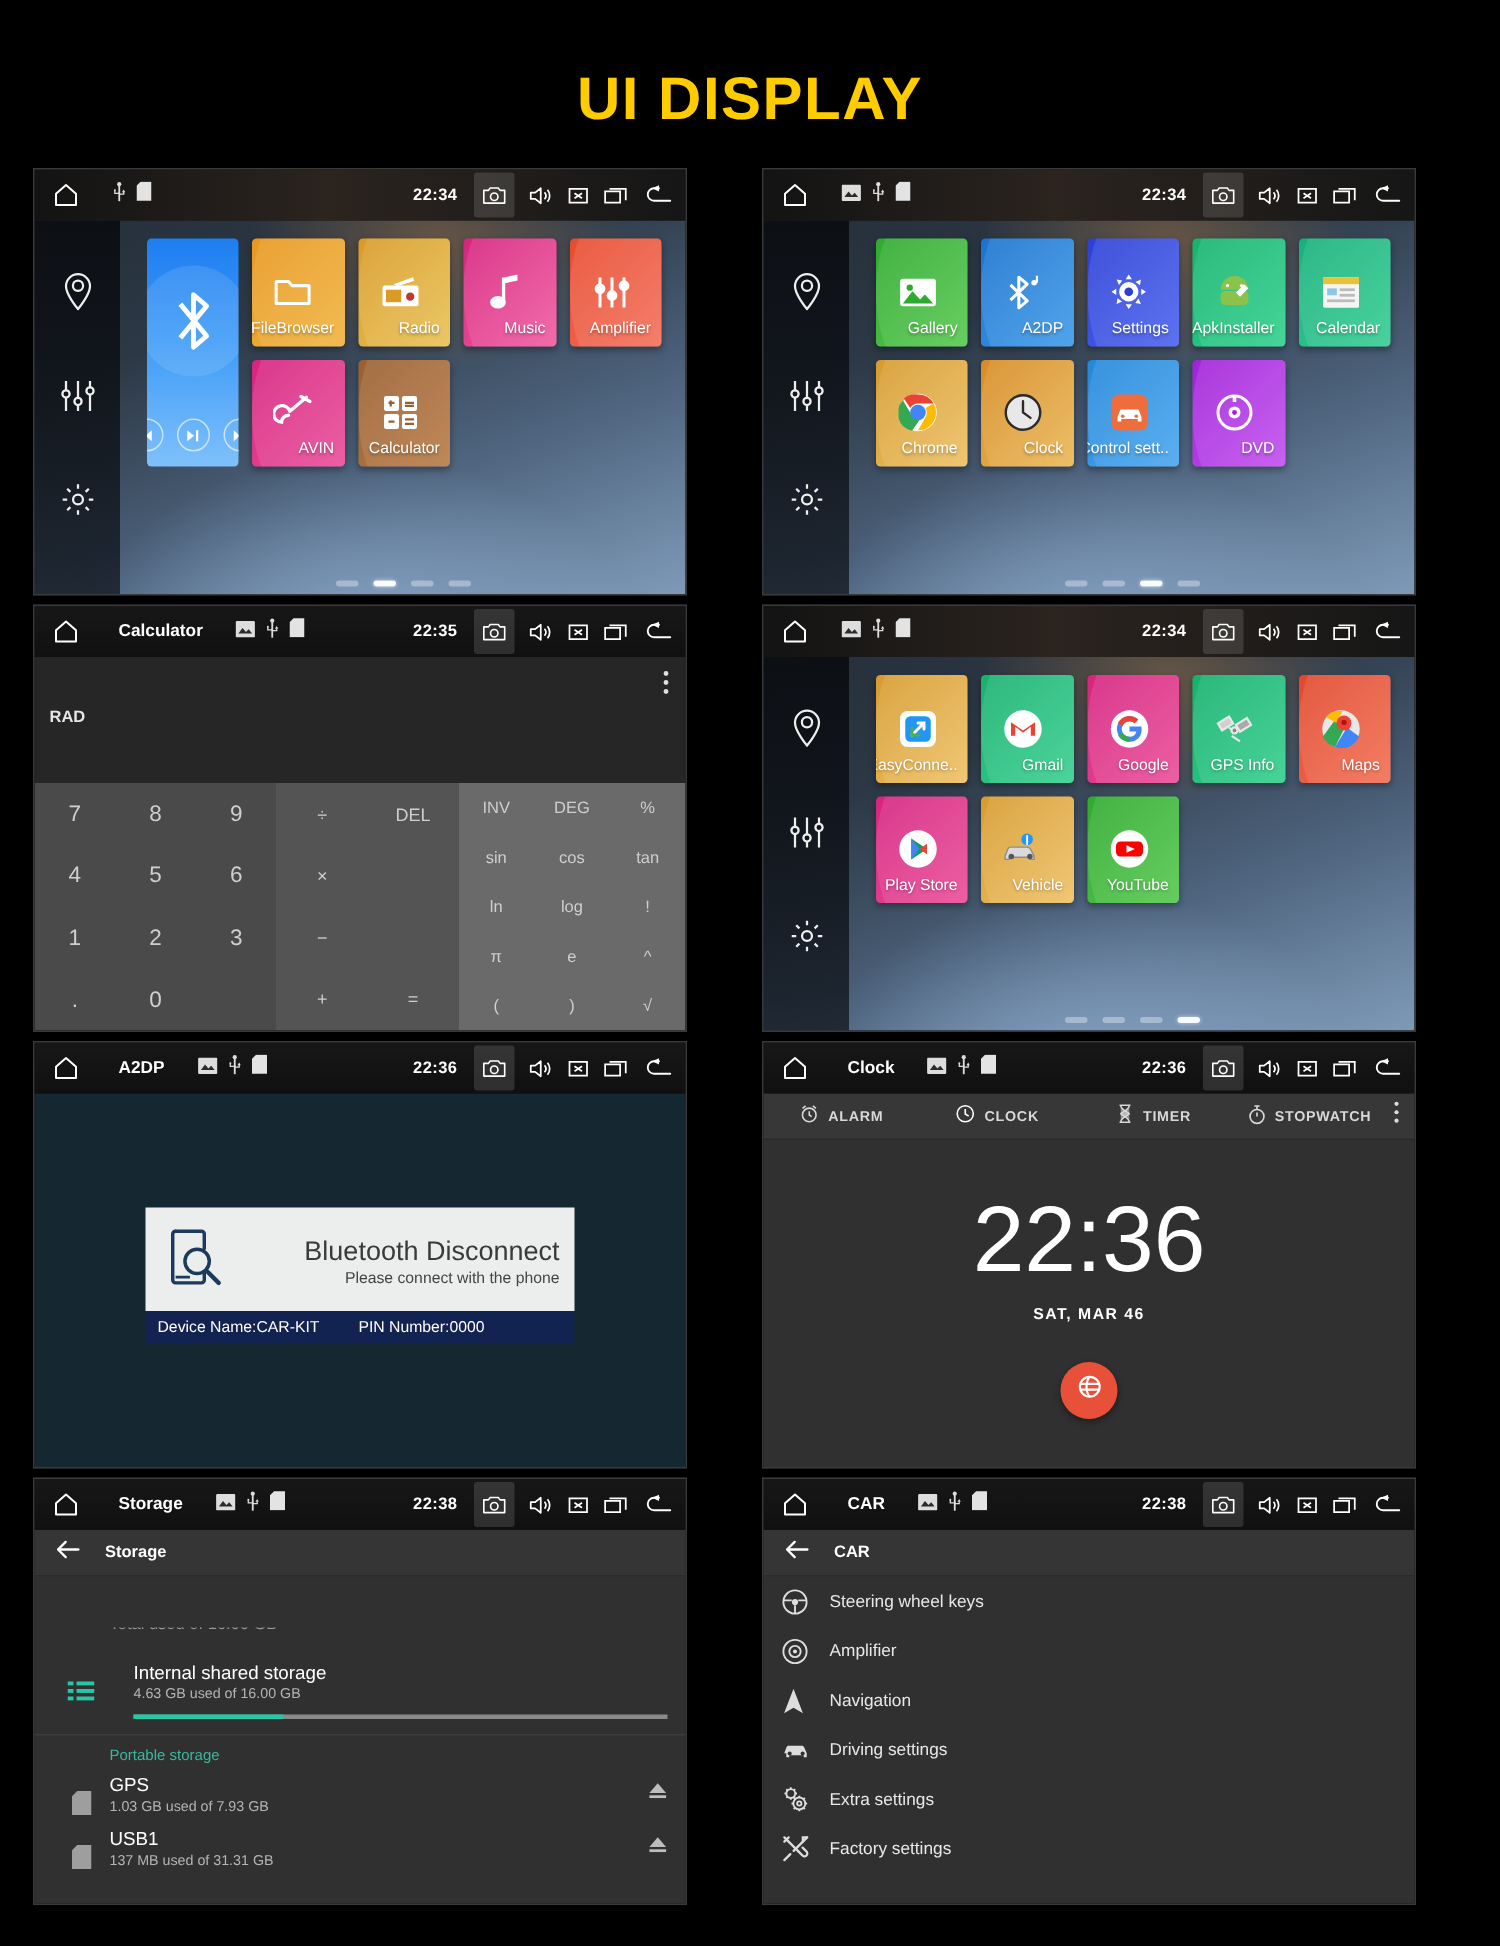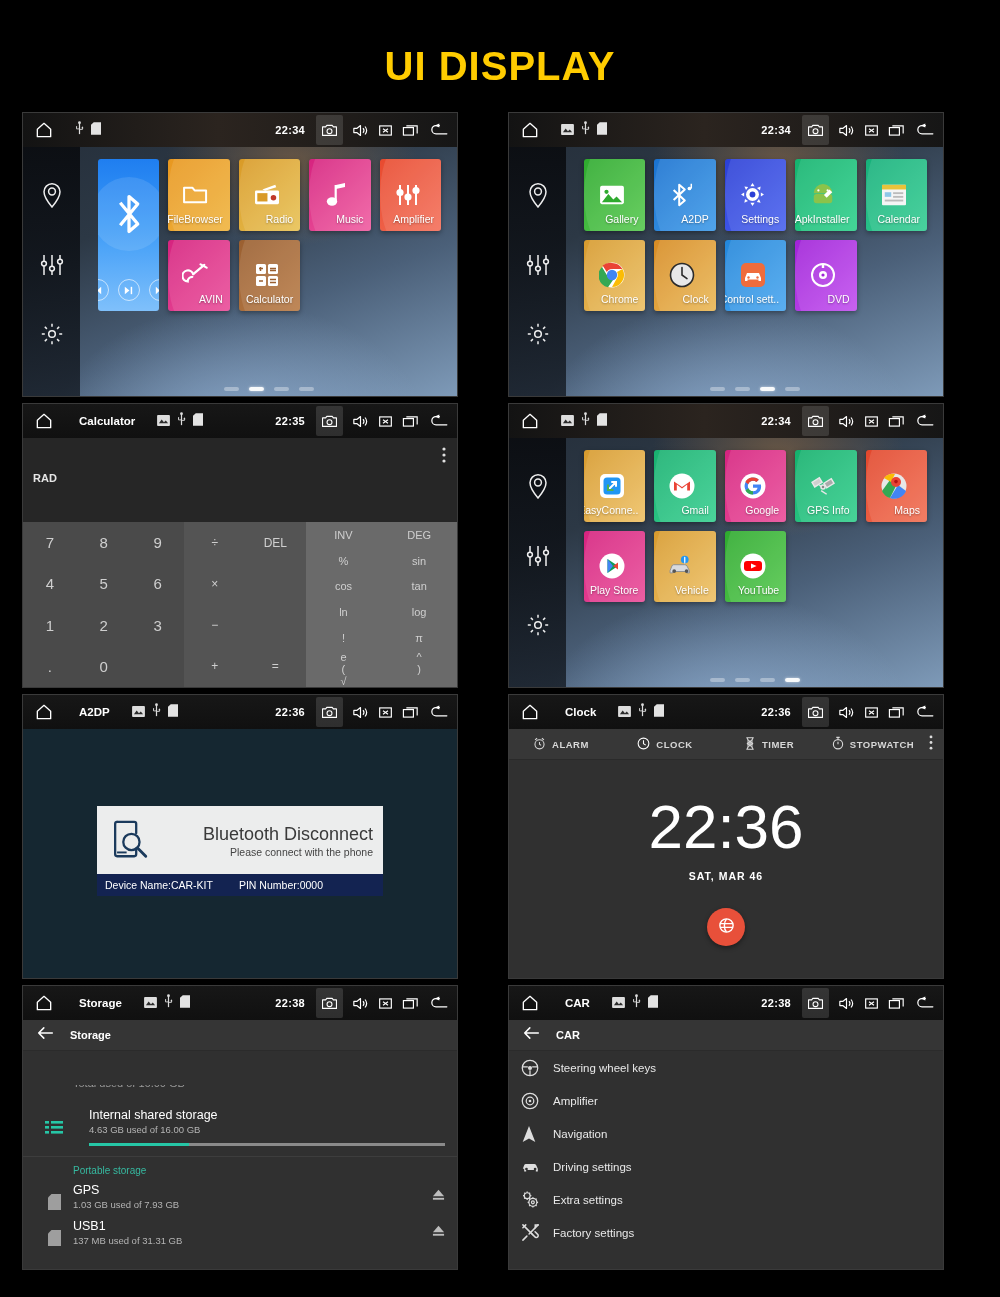--- a/index.html
+++ b/index.html
@@ -136,21 +136,21 @@
 
   
   .calc { position:absolute; left:0; top:34px; right:0; bottom:0; background:#232323; display:flex; flex-direction:column; }
   .calc-display { height: 84px; background:#262626; position:relative; }
   .calc-rad { position:absolute; left:10px; top:10px; color:#e6e6e6; font-size:11px; font-weight:bold;margin-top:24px; }
   .calc-menu { position:absolute; right:11px; top:9px; }
   .calc-pads { flex:1; display:flex; }
   .pad { display:grid; }
   .pad-num { flex: 3.2; grid-template-columns: repeat(3,1fr); grid-template-rows: repeat(4,1fr); background:#4a4a4a; }
   .pad-op  { flex: 2.4; grid-template-columns: repeat(2,1fr); grid-template-rows: repeat(4,1fr); background:#545454; }
-  .pad-fn  { flex: 3.0; grid-template-columns: repeat(2,1fr); grid-template-rows: repeat(5,1fr); background:#6a6a6a; }
+  .pad-fn  { flex: 3.0; grid-template-columns: repeat(3,1fr); grid-template-rows: repeat(5,1fr); background:#6a6a6a; }
   .key { display:flex; align-items:center; justify-content:center; color:#cfcfcf; font-size:13px; }
   .pad-num .key { font-size:15px; }
   .pad-op .key { font-size:12px; }
   .pad-fn .key { font-size:11px; }
   .key.empty { }
 
   
   .a2dp { position:absolute; left:0; top:34px; right:0; bottom:0; background:#152731; display:flex; align-items:center; justify-content:center; }
   .bt-card { width: 286px; margin-top:-6px; }
   .bt-card-top {

